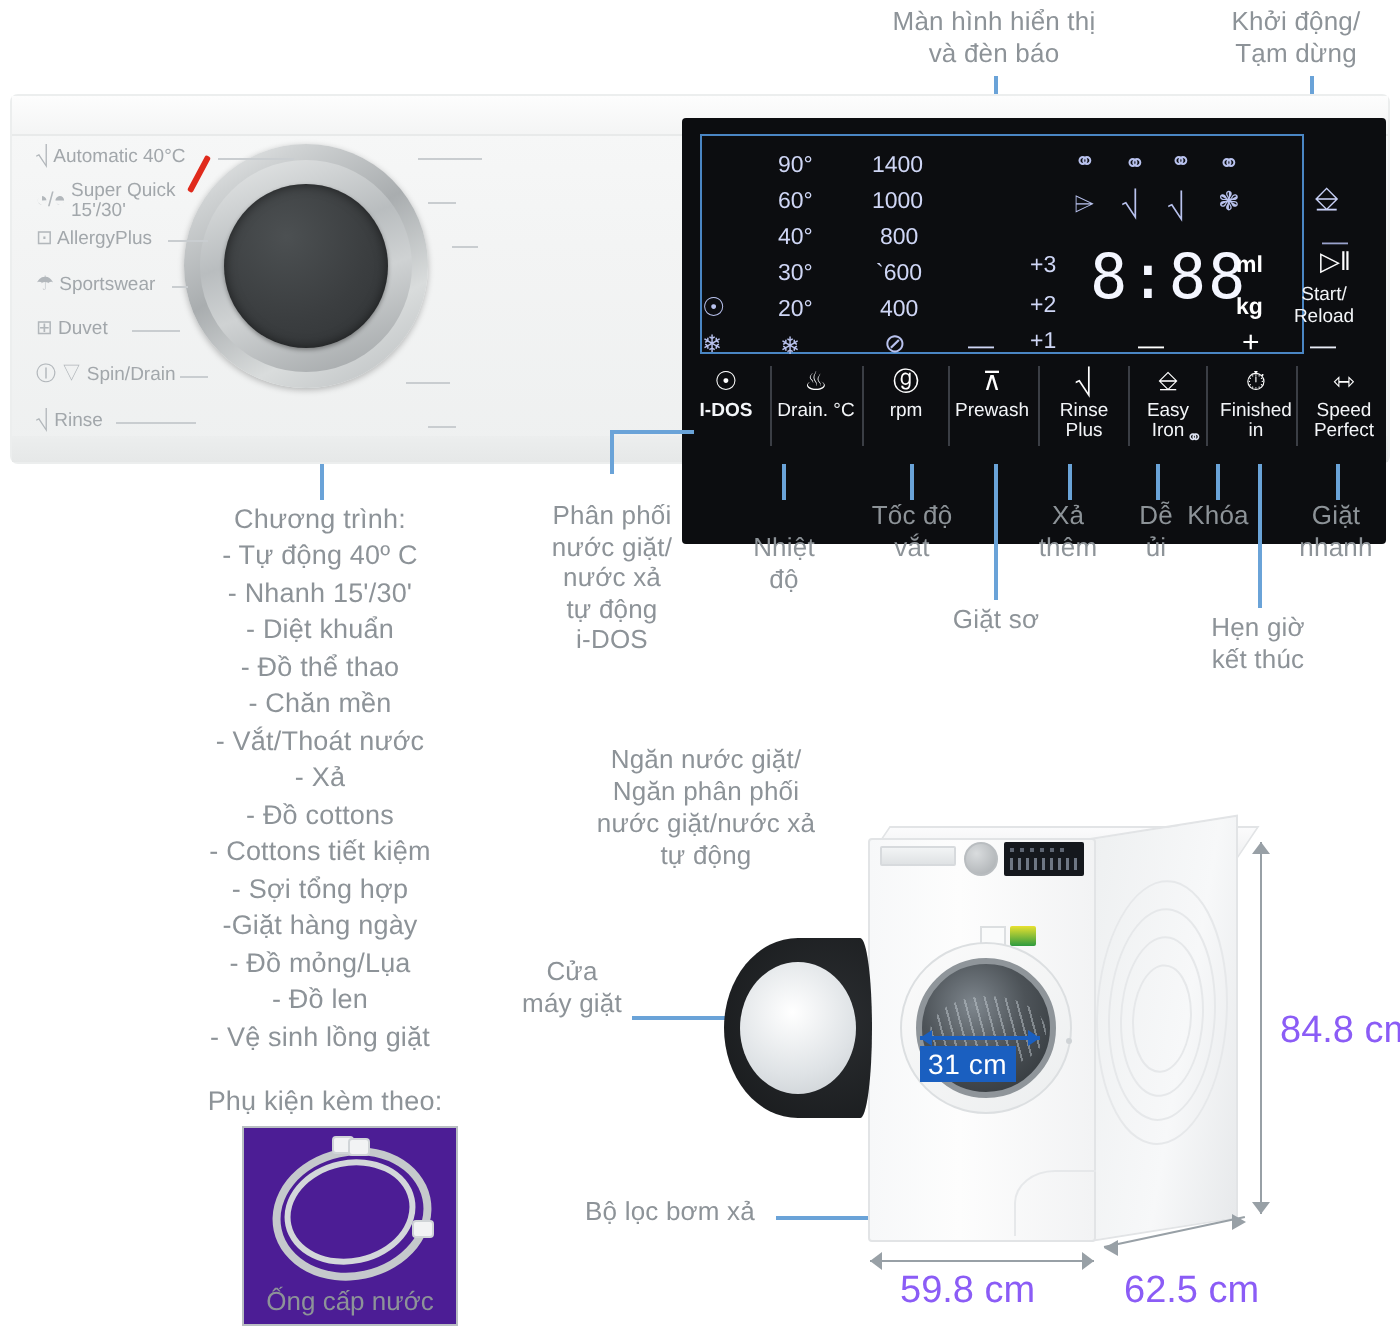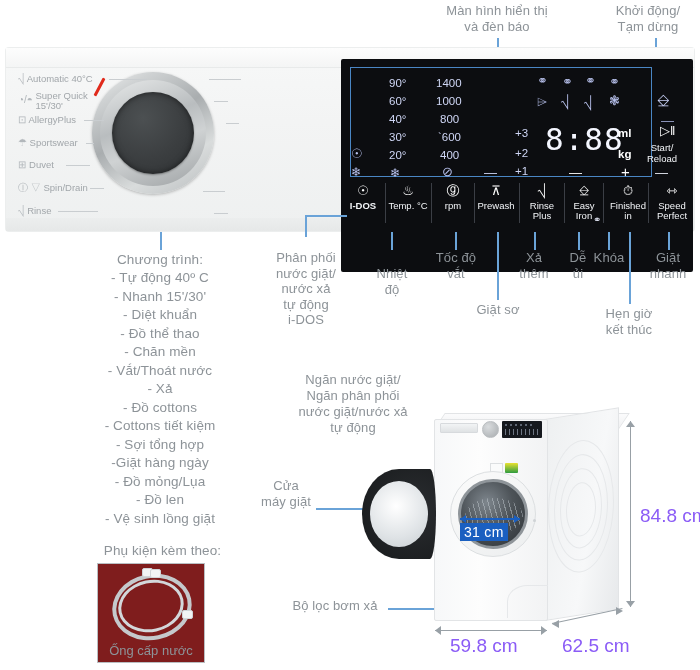--- a/index.html
+++ b/index.html
@@ -242,24 +242,24 @@
     font-size: 14px;
     padding: 1px 4px;
     letter-spacing: .3px;
   }
   .dimtext { position: absolute; color: #8b5cf6; font-size: 19px; white-space: nowrap; }
   .arrow { position: absolute; background: #1a5fc0; }
   .gline { position:absolute; background:#98a0a6; }
 
   
   #accbox {
-    position: absolute; left: 97px; top: 563px;
+    position: absolute; left: 121px; top: 563px;
     width: 106px; height: 98px;
     border: 1px solid #b9bec2;
-    background: #7f1d1d;
+    background: #4c1d95;
   }
   #accbox .hose {
     position: absolute; left: 14px; top: 10px;
     width: 72px; height: 58px;
     border: 4px solid #c5c9cc;
     border-radius: 50%;
     transform: rotate(-12deg);
   }
   #accbox .hose2 {
     position: absolute; left: 20px; top: 16px;
@@ -444,21 +444,21 @@
   <div class="d-sep" style="left:223px; top:124px; height:40px;"></div>
   <div class="d-sep" style="left:262px; top:124px; height:40px;"></div>
   <div class="d-sep" style="left:307px; top:124px; height:40px;"></div>
 
   <div class="d-btn" style="left:-5px; top:127px;">
     <span class="ic">☉</span>
     <span style="font-weight:bold;">I-DOS</span>
   </div>
   <div class="d-btn" style="left:40px; top:127px;">
     <span class="ic">♨</span>
-    <span>Temp. °C</span>
+    <span>Drain. °C</span>
   </div>
   <div class="d-btn" style="left:85px; top:127px;">
     <span class="ic">ⓖ</span>
     <span>rpm</span>
   </div>
   <div class="d-btn" style="left:128px; top:127px;">
     <span class="ic">⊼</span>
     <span>Prewash</span>
   </div>
   <div class="d-btn" style="left:174px; top:127px;">

